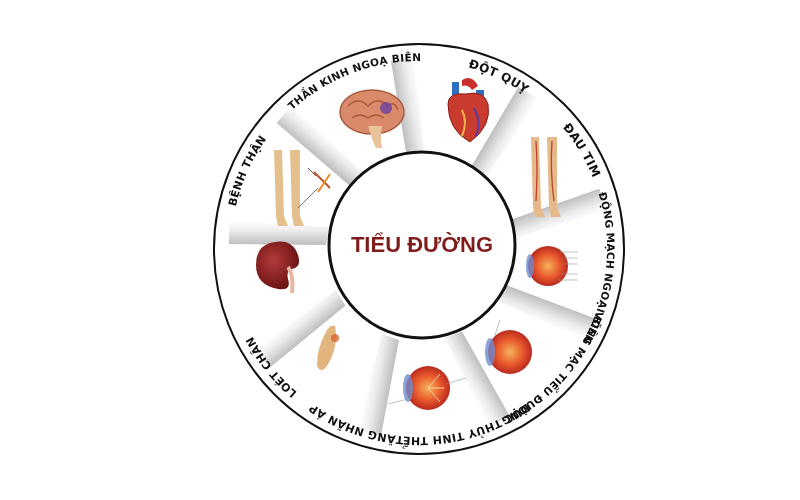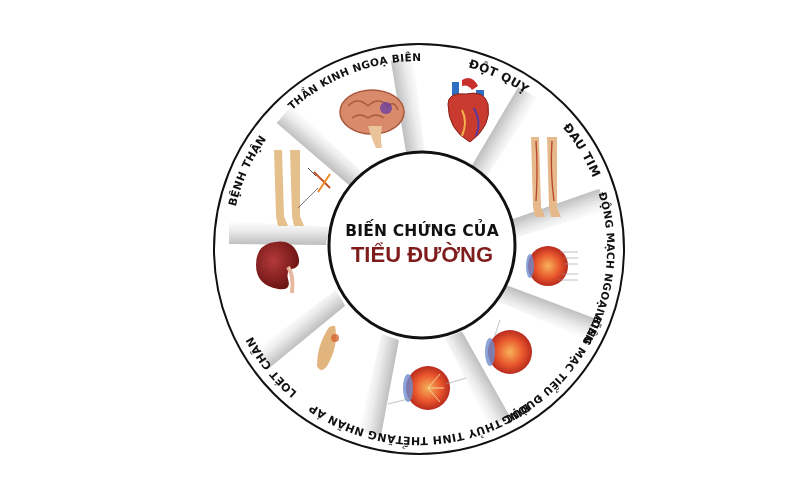--- a/index.html
+++ b/index.html
@@ -135,15 +135,14 @@
     <text class="lbl" style="font-size:10.5px"><textPath href="#ringPath" startOffset="55.3%">VÕNG MẠC TIỂU ĐƯỜNG</textPath></text>
     <text class="lbl" style="font-size:11px"><textPath href="#ringPath" startOffset="65.3%">ĐỤC THỦY TINH THỂ</textPath></text>
     <text class="lbl" style="font-size:11px"><textPath href="#ringPath" startOffset="76.3%">TĂNG NHÃN ÁP</textPath></text>
     <text class="lbl" style="font-size:11px"><textPath href="#ringPath" startOffset="86.2%">LOÉT CHÂN</textPath></text>
     <text class="lbl" style="font-size:11px"><textPath href="#ringPath" startOffset="3.6%">BỆNH THẬN</textPath></text>
     <text class="lbl" style="font-size:10.5px"><textPath href="#ringPath" startOffset="13.2%">THẦN KINH NGOẠ BIÊN</textPath></text>
   </g>
 </svg>
 
 <div class="center-text">
-  <div class="center-line1">BIẾN CHỨNG CỦA</div>
   <div class="center-line2">TIỂU ĐƯỜNG</div>
 </div>
 
 </body></html>

